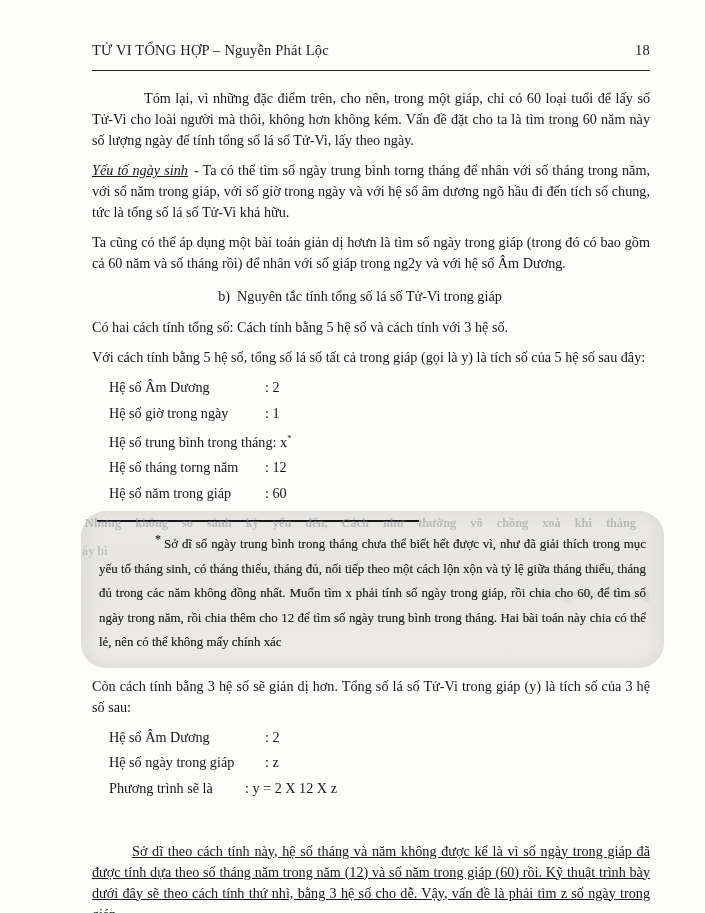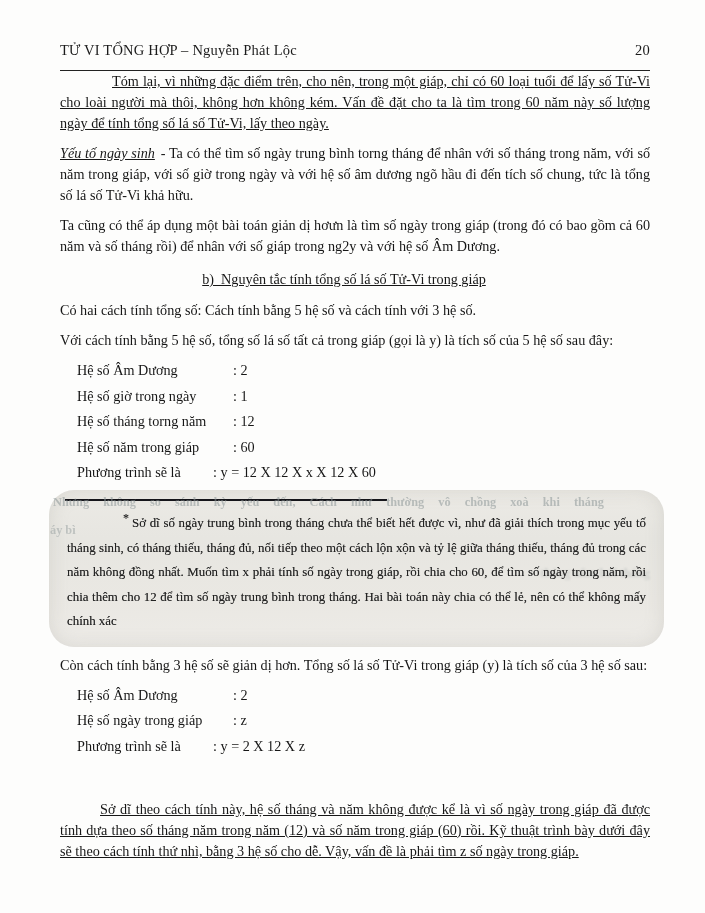--- a/index.html
+++ b/index.html
@@ -6,47 +6,47 @@
   body{
     width:705px;height:913px;
     background:#fdfdfc;
     font-family:"Liberation Serif", serif;
     color:#151515;
     position:relative;
     overflow:hidden;
   }
   .page{
     position:absolute;inset:0;
-    padding:42px 55px 0 60px;
+    padding:42px 55px 0 92px;
     box-sizing:border-box;
   }
   
   .hdr{
     display:flex;justify-content:space-between;align-items:baseline;
     font-size:14.5px;letter-spacing:.2px;color:#1b1b1b;
   }
   .hdr-rule{
     border:none;border-top:1.6px solid #222;
     margin:11px 0 0 0;
   }
   
   .para{
     font-size:14.2px;line-height:21px;text-align:justify;
     margin:0 0 9px 0;color:#161616;
   }
   .indent-lg{text-indent:52px;}
   .indent-md{text-indent:40px;}
-  .first{margin-top:0;text-decoration:underline;}
+  .first{margin-top:17px;}
   .topic-label{
     font-style:italic;text-decoration:underline;
     padding-right:2px;
   }
   .sec-heading{
     font-size:14.2px;line-height:21px;text-align:center;
-    margin:12px 22px 10px 0;color:#161616;text-decoration:underline;
+    margin:12px 22px 10px 0;color:#161616;
   }
   
   .factor-list{margin:2px 0 6px 17px;}
   .frow{
     font-size:14.2px;line-height:20px;
     margin:0 0 5.5px 0;color:#161616;
   }
   .frow .lab{display:inline-block;min-width:156px;}
   .frow.eq .lab{min-width:136px;}
   .frow sup{font-size:9px;vertical-align:super;}
@@ -83,42 +83,42 @@
   .ghost.g2{top:33px;left:1px;opacity:.45;}
   .ghost.g3{top:76px;right:14px;opacity:.3;filter:blur(.8px);}
 </style>
 </head>
 <body>
 
 <div class="page">
 
   <div class="hdr">
     <span>TỬ VI TỔNG HỢP – Nguyễn Phát Lộc</span>
-    <span>20</span>
+    <span>18</span>
   </div>
   <hr class="hdr-rule">
 
   <p class="para indent-lg first">Tóm lại, vì những đặc điểm trên, cho nên, trong một giáp, chỉ có 60 loại tuổi để lấy số Tử-Vi cho loài người mà thôi, không hơn không kém. Vấn đề đặt cho ta là tìm trong 60 năm này số lượng ngày để tính tổng số lá số Tử-Vi, lấy theo ngày.</p>
 
   <p class="para"><span class="topic-label">Yếu tố ngày sinh</span><span> - Ta có thể tìm số ngày trung bình torng tháng để nhân với số tháng trong năm, với số năm trong giáp, với số giờ trong ngày và với hệ số âm dương ngõ hầu đi đến tích số chung, tức là tổng số lá số Tử-Vi khả hữu.</span></p>
 
   <p class="para">Ta cũng có thể áp dụng một bài toán giản dị hơưn là tìm số ngày trong giáp (trong đó có bao gồm cả 60 năm và số tháng rồi) để nhân với số giáp trong ng2y và với hệ số Âm Dương.</p>
 
   <div class="sec-heading">b)&nbsp; Nguyên tắc tính tổng số lá số Tử-Vi trong giáp</div>
 
   <p class="para">Có hai cách tính tổng số: Cách tính bằng 5 hệ số và cách tính với 3 hệ số.</p>
 
   <p class="para">Với cách tính bằng 5 hệ số, tổng số lá số tất cả trong giáp (gọi là y) là tích số của 5 hệ số sau đây:</p>
 
   <div class="factor-list">
     <div class="frow"><span class="lab">Hệ số Âm Dương</span><span class="val">: 2</span></div>
     <div class="frow"><span class="lab">Hệ số giờ trong ngày</span><span class="val">: 1</span></div>
+    <div class="frow"><span class="lab">Hệ số trung bình trong tháng</span><span class="val">: x</span><sup>*</sup></div>
     <div class="frow"><span class="lab">Hệ số tháng torng năm</span><span class="val">: 12</span></div>
     <div class="frow"><span class="lab">Hệ số năm trong giáp</span><span class="val">: 60</span></div>
-    <div class="frow eq"><span class="lab">Phương trình sẽ là</span><span class="val">: y = 12 X 12 X x X 12 X 60</span></div>
   </div>
 
   <div class="fnote">
     <span class="ghost g1">Nhưng không so sánh kỳ yếu đến, Cách như thường vô chồng xoà khi tháng</span>
     <span class="ghost g2">áy bì</span>
     <span class="ghost g3">tháng năm bởi tháng</span>
     <hr class="fnote-rule">
     <p class="fnote-text"><sup>*</sup><span>Sở dĩ số ngày trung bình trong tháng chưa thể biết hết được vì, như đã giải thích trong mục yếu tố tháng sinh, có tháng thiếu, tháng đủ, nối tiếp theo một cách lộn xộn và tỷ lệ giữa tháng thiếu, tháng đủ trong các năm không đồng nhất. Muốn tìm x phải tính số ngày trong giáp, rồi chia cho 60, để tìm số ngày trong năm, rồi chia thêm cho 12 để tìm số ngày trung bình trong tháng. Hai bài toán này chia có thể lẻ, nên có thể không mấy chính xác</span></p>
   </div>
 

